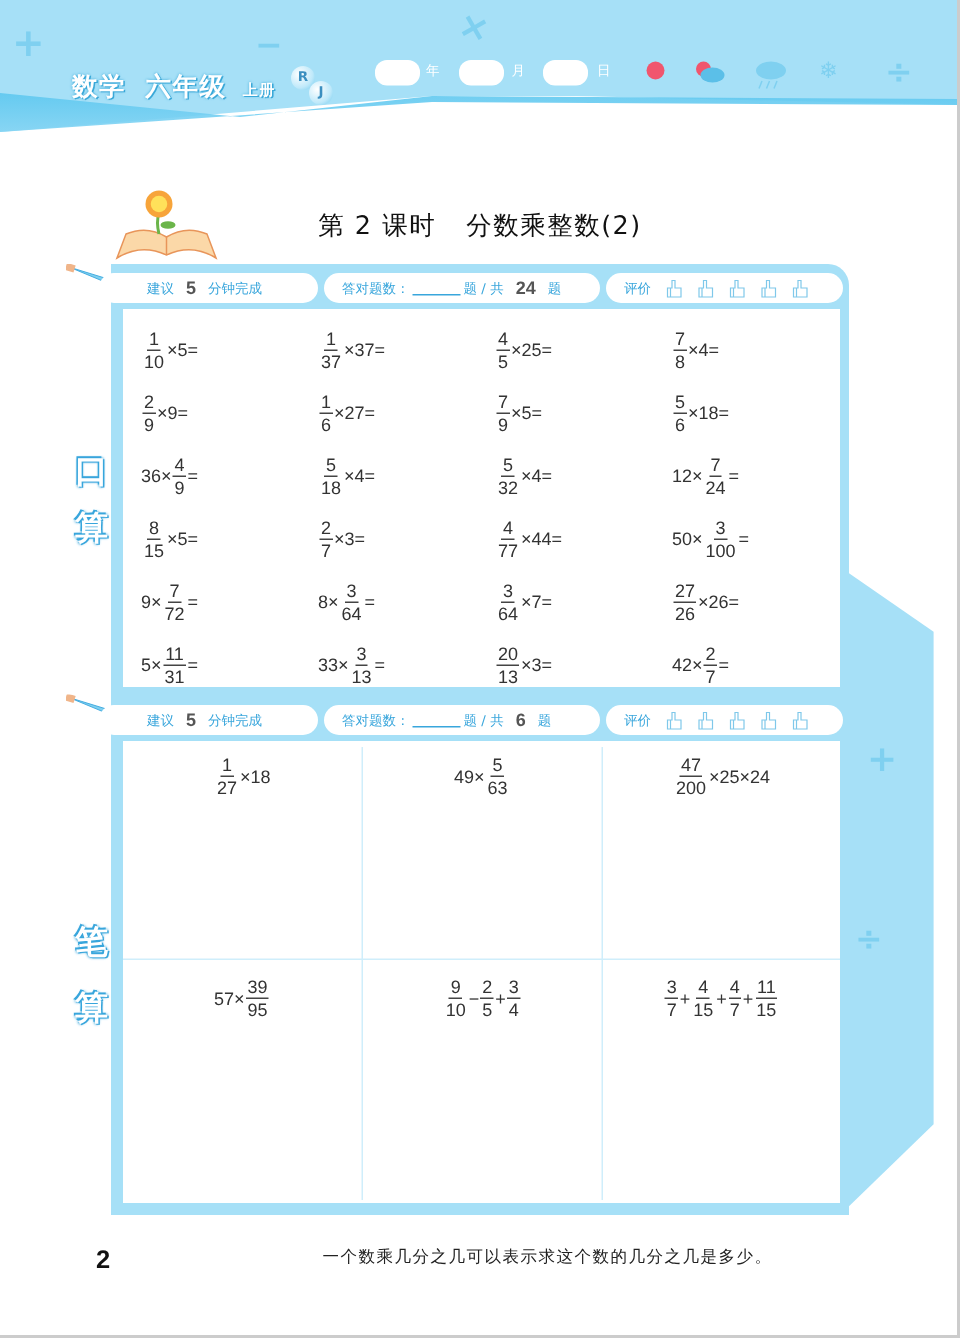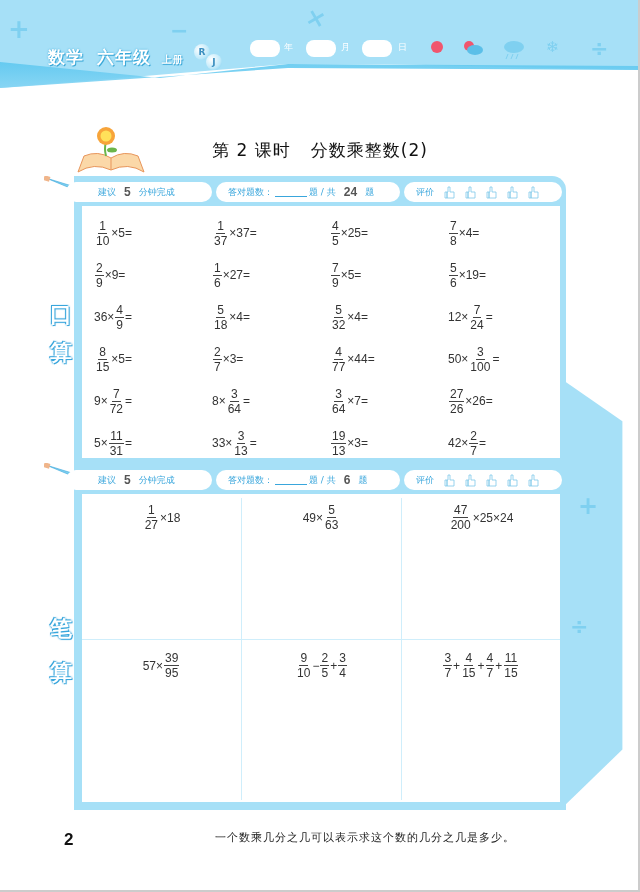--- a/index.html
+++ b/index.html
@@ -226,21 +226,21 @@
         <span class="num">7</span>
         <span class="den">9</span>
       </span>
       <span>×5=</span>
     </div>
     <div class="expr">
       <span class="frac">
         <span class="num">5</span>
         <span class="den">6</span>
       </span>
-      <span>×19=</span>
+      <span>×18=</span>
     </div>
     <div class="expr">
       <span>36×</span>
       <span class="frac">
         <span class="num">4</span>
         <span class="den">9</span>
       </span>
       <span>=</span>
     </div>
     <div class="expr">
@@ -335,21 +335,21 @@
     <div class="expr">
       <span>33×</span>
       <span class="frac">
         <span class="num">3</span>
         <span class="den">13</span>
       </span>
       <span>=</span>
     </div>
     <div class="expr">
       <span class="frac">
-        <span class="num">19</span>
+        <span class="num">20</span>
         <span class="den">13</span>
       </span>
       <span>×3=</span>
     </div>
     <div class="expr">
       <span>42×</span>
       <span class="frac">
         <span class="num">2</span>
         <span class="den">7</span>
       </span>

